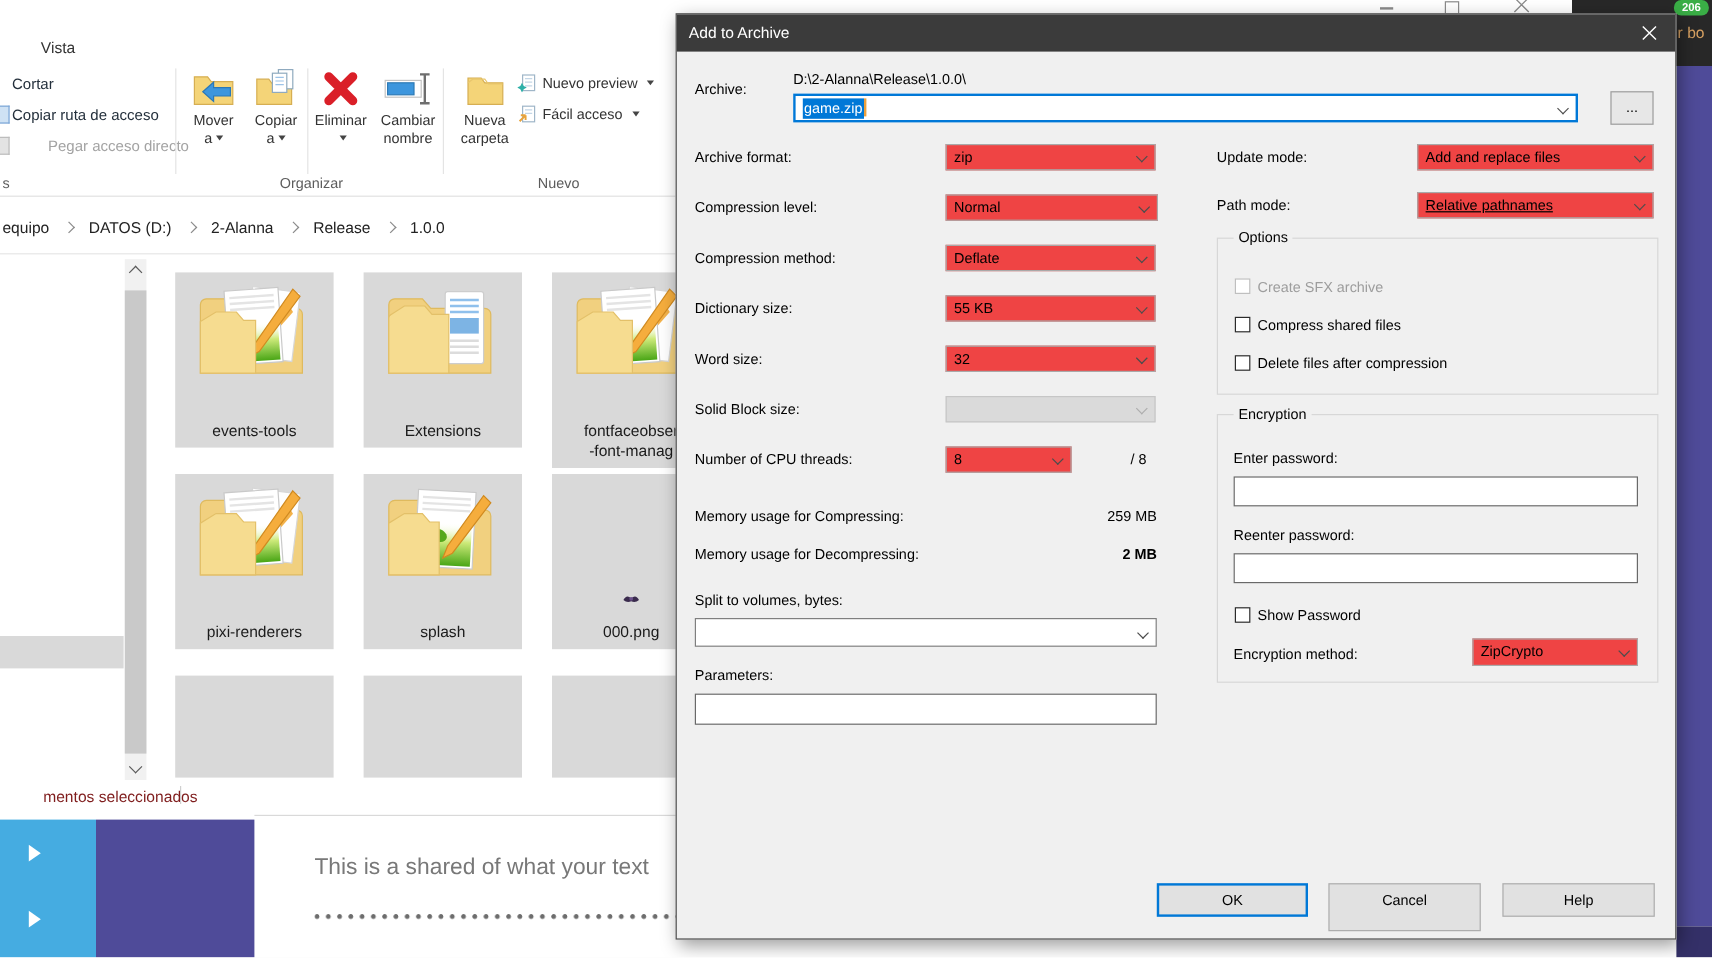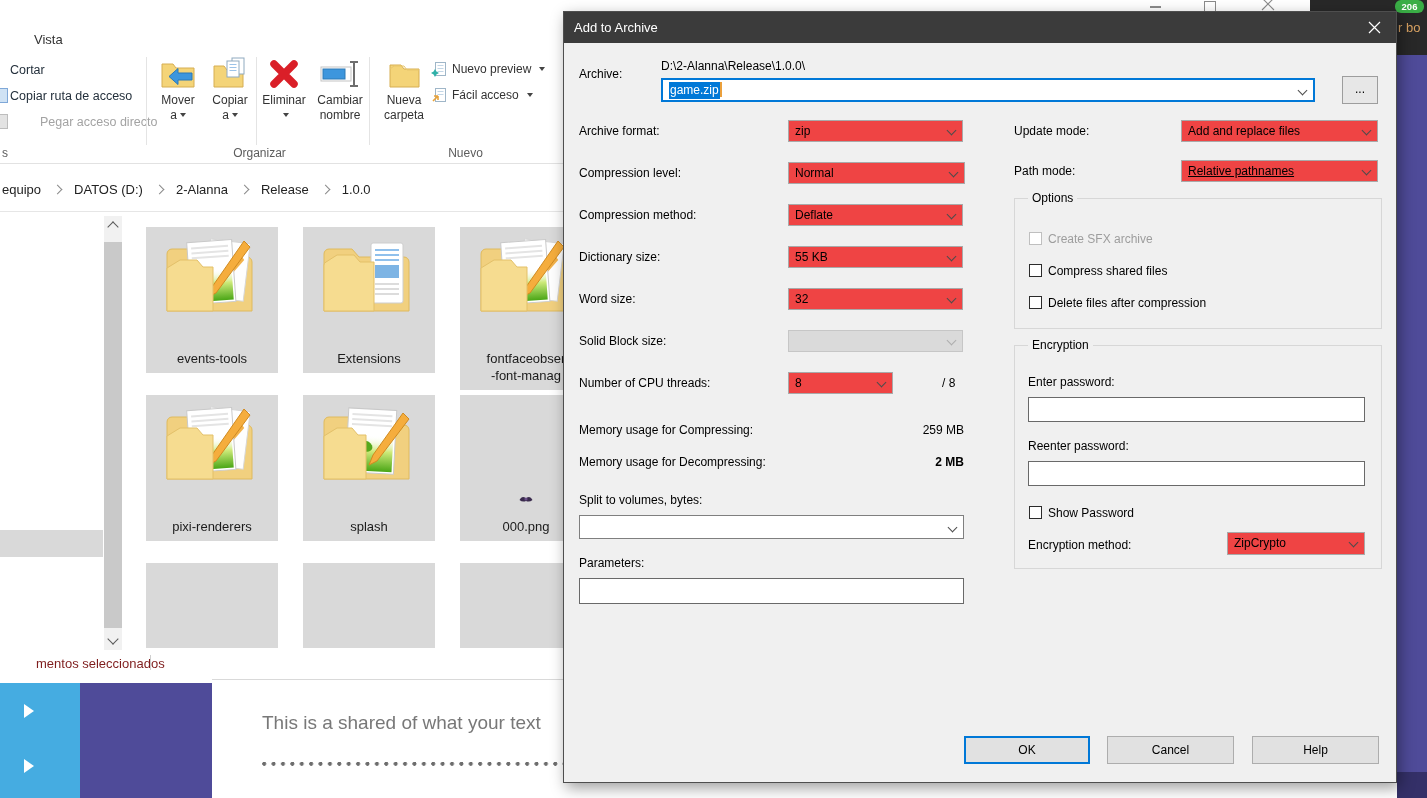--- a/index.html
+++ b/index.html
@@ -404,17 +404,17 @@
     <div class="lbl" style="left:464px;top:427px;">Reenter password:</div>
     <div class="tf" style="left:464px;top:449px;width:337px;height:25px;"></div>
     <span class="cb" style="left:465px;top:494px;"></span>
     <span class="cblbl" style="left:484px;top:494px;">Show Password</span>
     <div class="lbl" style="left:464px;top:526px;">Encryption method:</div>
     <div class="combo" style="left:663px;top:520px;width:138px;height:23px;">
       <span>ZipCrypto</span><span class="chev"></span>
     </div>
 
     <div class="btn primary" style="left:400px;top:724px;width:126px;height:28px;">OK</div>
-    <div class="btn" style="left:543px;top:724px;width:127px;height:28px;">Cancel</div>
+    <div class="btn" style="left:543px;top:724px;width:127px;height:40px;">Cancel</div>
     <div class="btn" style="left:688px;top:724px;width:127px;height:28px;">Help</div>
   </div>
 
 </div>
 
 </body></html>

